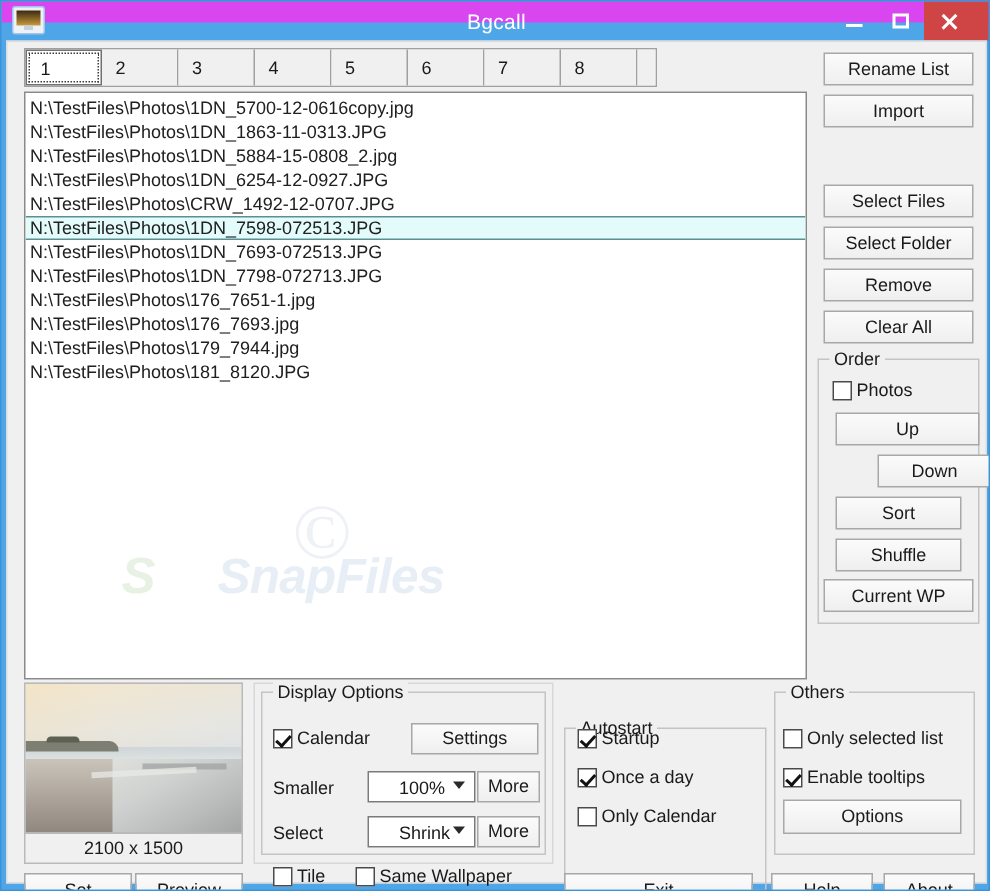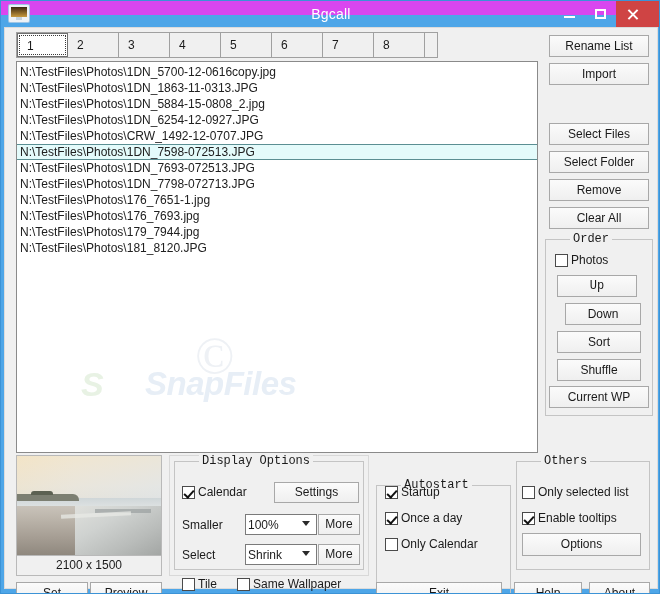--- a/index.html
+++ b/index.html
@@ -220,27 +220,26 @@
 
   
   .group {
     position: absolute;
     border: 1px solid #c4c4c4;
     box-sizing: border-box;
     background: transparent;
   }
   .group > .legend {
     position: absolute;
-    top: -8px; left: 24px;
+    top: -8px; left: 7px;
     background: #f0f0f0;
     padding: 0 3px;
     font-size: 12px;
     color: #1a1a1a;
     line-height: 14px;
-    font-family: Liberation Mono, monospace;
   }
 
   
   .cbx {
     position: absolute;
     font-size: 12px;
     color: #1a1a1a;
     line-height: 14px;
     white-space: nowrap;
   }
@@ -271,21 +270,21 @@
     position: absolute;
     height: 21px;
     box-sizing: border-box;
     background: #ffffff;
     border: 1px solid #7a7a7a;
     font-size: 12px;
     color: #1a1a1a;
   }
   .combo .val {
     position: absolute;
-    left: 2px; top: 2px;
+    left: 20px; top: 2px;
     line-height: 16px;
   }
   .combo .arrow {
     position: absolute;
     right: 6px; top: 6px;
     width: 0; height: 0;
     border-left: 4px solid transparent;
     border-right: 4px solid transparent;
     border-top: 5px solid #2a2a2a;
   }
@@ -445,24 +444,24 @@
         <span>Clear All</span>
       </div>
 
     <div class="group" style="left:540px; top:211px; width:108px; height:177px;">
       <div class="legend">Order</div>
     </div>
     <div class="cbx" style="left:550px; top:226px;">
       <div class="box"></div>
       <div class="lbl">Photos</div>
     </div>
-    <div class="btn" style="left:552px; top:247px; width:80px; height:22px; line-height:20px;font-family:Liberation Mono, monospace;">
+    <div class="btn" style="left:552px; top:247px; width:96px; height:22px; line-height:20px;">
         <span>Up</span>
       </div>
-    <div class="btn" style="left:560px; top:275px; width:76px; height:22px; line-height:20px;">
+    <div class="btn" style="left:580px; top:275px; width:76px; height:22px; line-height:20px;">
         <span>Down</span>
       </div>
     <div class="btn" style="left:552px; top:303px; width:84px; height:22px; line-height:20px;">
         <span>Sort</span>
       </div>
     <div class="btn" style="left:552px; top:331px; width:84px; height:22px; line-height:20px;">
         <span>Shuffle</span>
       </div>
 
     <div class="btn rbtn" style="top:358px; top:358px;">

